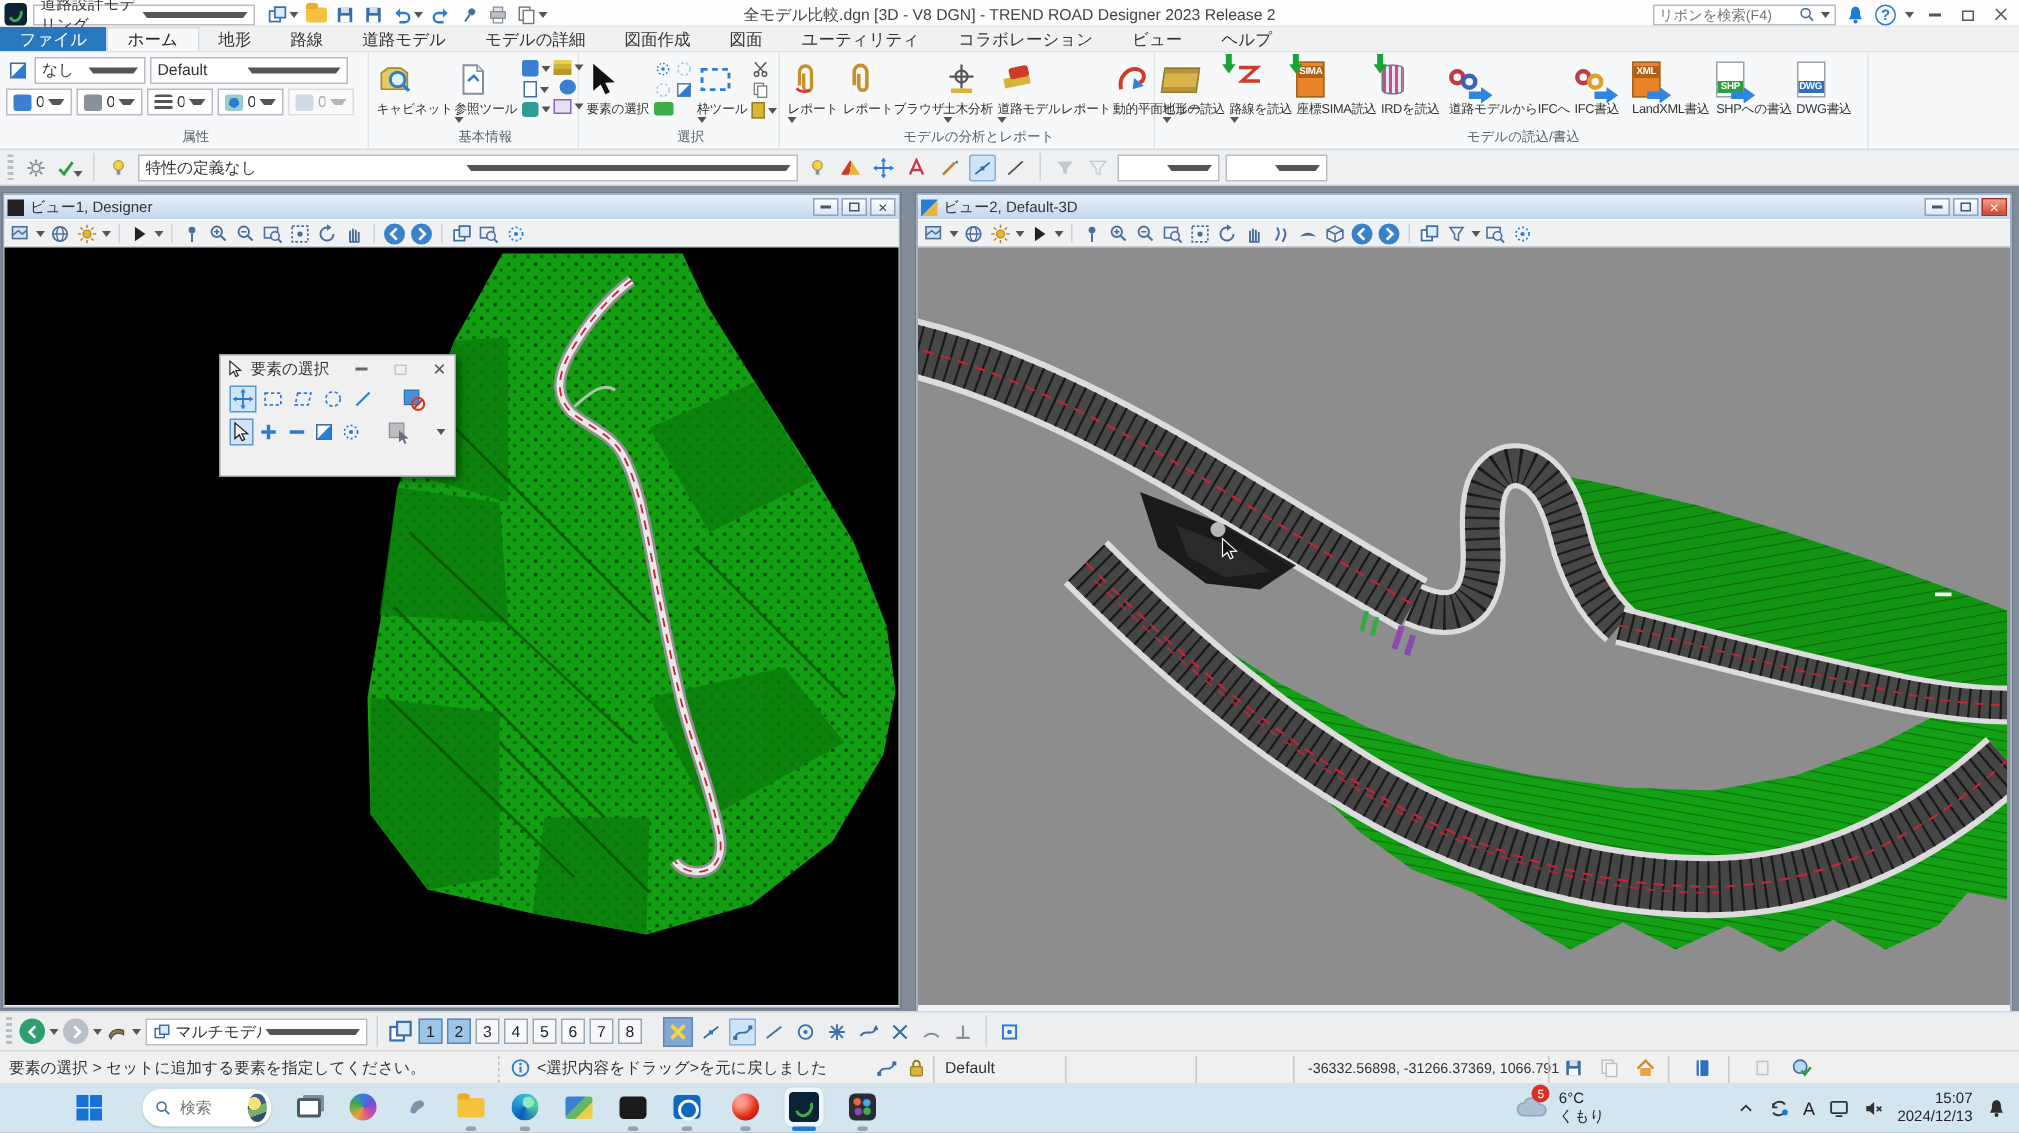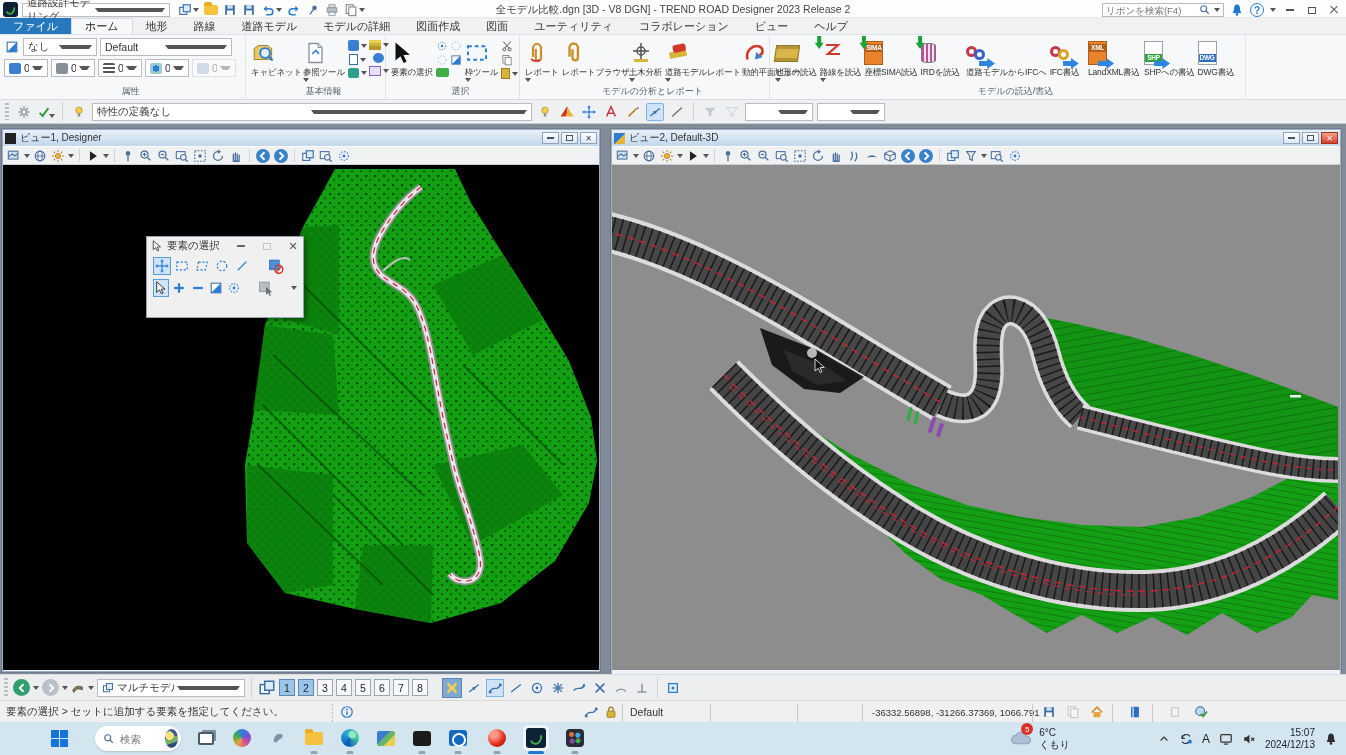--- a/index.html
+++ b/index.html
@@ -1409,20 +1409,21 @@
   </div>
 
   <div class="statusbar">
     <div style="left:6px">要素の選択 &gt; セットに追加する要素を指定してください。</div>
     <div class="ssep" style="left:332px;background:repeating-linear-gradient(180deg,#bbb 0 2px,transparent 2px 4px)"></div>
     <div style="left:340px">
         <svg class="si">
           <use href="#i-info"></use>
         </svg>
       </div>
+    <div style="left:358px">&lt;選択内容をドラッグ&gt;を元に戻しました</div>
     <div style="left:584px">
         <svg class="si">
           <use href="#i-snapcurve"></use>
         </svg>
       </div>
     <div style="left:604px">
         <svg class="si">
           <use href="#i-lock"></use>
         </svg>
       </div>

